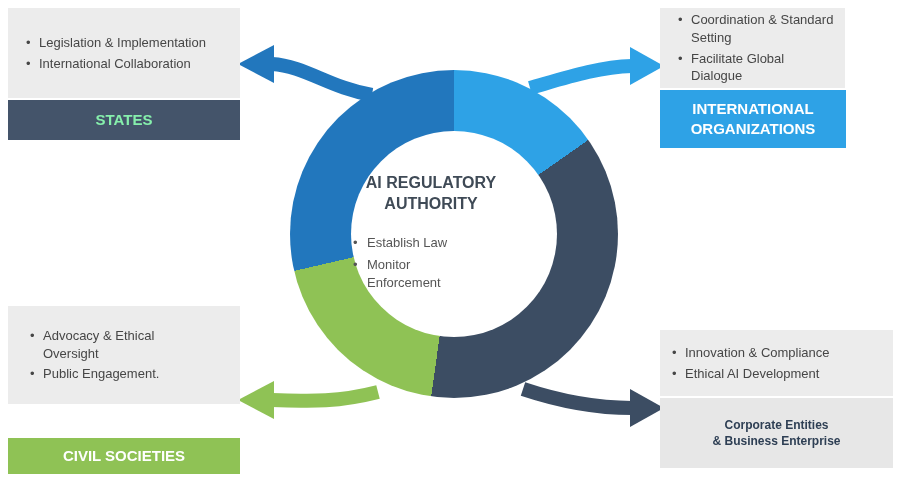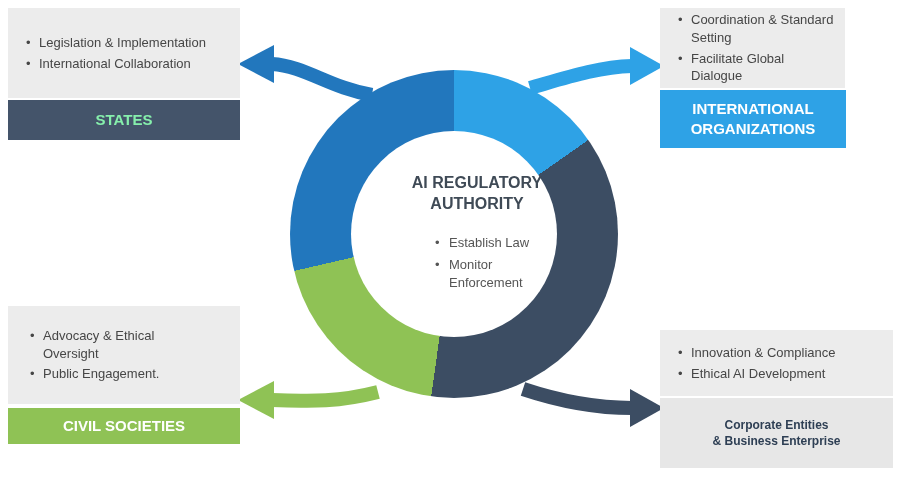--- a/index.html
+++ b/index.html
@@ -52,21 +52,21 @@
     z-index: 2;
   }
   .donut-center {
     position: absolute;
     left: 61px; top: 61px;
     width: 206px; height: 206px;
     border-radius: 50%;
     background: #ffffff;
     display: flex;
     flex-direction: column;
-    align-items: flex-end;
+    align-items: flex-start;
     justify-content: center;
   }
   .center-title {
     width: 160px;
     text-align: center;
     font-size: 16px;
     font-weight: bold;
     color: #3f4a56;
     line-height: 1.3;
     margin-bottom: 16px;
@@ -114,23 +114,23 @@
   }
 
   .states-body  { left: 8px;   top: 8px;   width: 232px; height: 90px; padding-left: 14px; padding-right: 8px; }
   .states-title { left: 8px;   top: 100px; width: 232px; height: 40px; background: var(--navy-header); color: #86efac; }
 
   .intl-body  { left: 660px; top: 8px;  width: 185px; height: 80px; padding-left: 14px; padding-right: 8px; }
   .intl-title { left: 660px; top: 90px; width: 186px; height: 58px; background: var(--bright-blue); color: #ffffff; padding: 0 20px; }
 
   .civil-body  { left: 8px; top: 306px; width: 232px; height: 98px; padding-left: 18px; padding-right: 8px; }
   .civil-body li { max-width: 162px; }
-  .civil-title { left: 8px; top: 408px; width: 232px; height: 36px; background: var(--green); color: #ffffff; }
-
-  .corp-body  { left: 660px; top: 330px; width: 233px; height: 66px; padding-left: 14px; padding-right: 8px; }
+  .civil-title { left: 8px; top: 438px; width: 232px; height: 36px; background: var(--green); color: #ffffff; }
+
+  .corp-body  { left: 660px; top: 330px; width: 233px; height: 66px; padding-left: 8px; padding-right: 8px; }
   .corp-title { left: 660px; top: 398px; width: 233px; height: 70px; background: #e7e7e7; color: var(--corporate-title-color); font-size: 12px; }
   .corp-title .line2 { }
 </style>
 </head>
 <body>
 
 <div class="canvas">
 
   <svg class="arrows" viewBox="0 0 901 480" xmlns="http://www.w3.org/2000/svg">
     <g class="arrow arrow-medium-blue">

